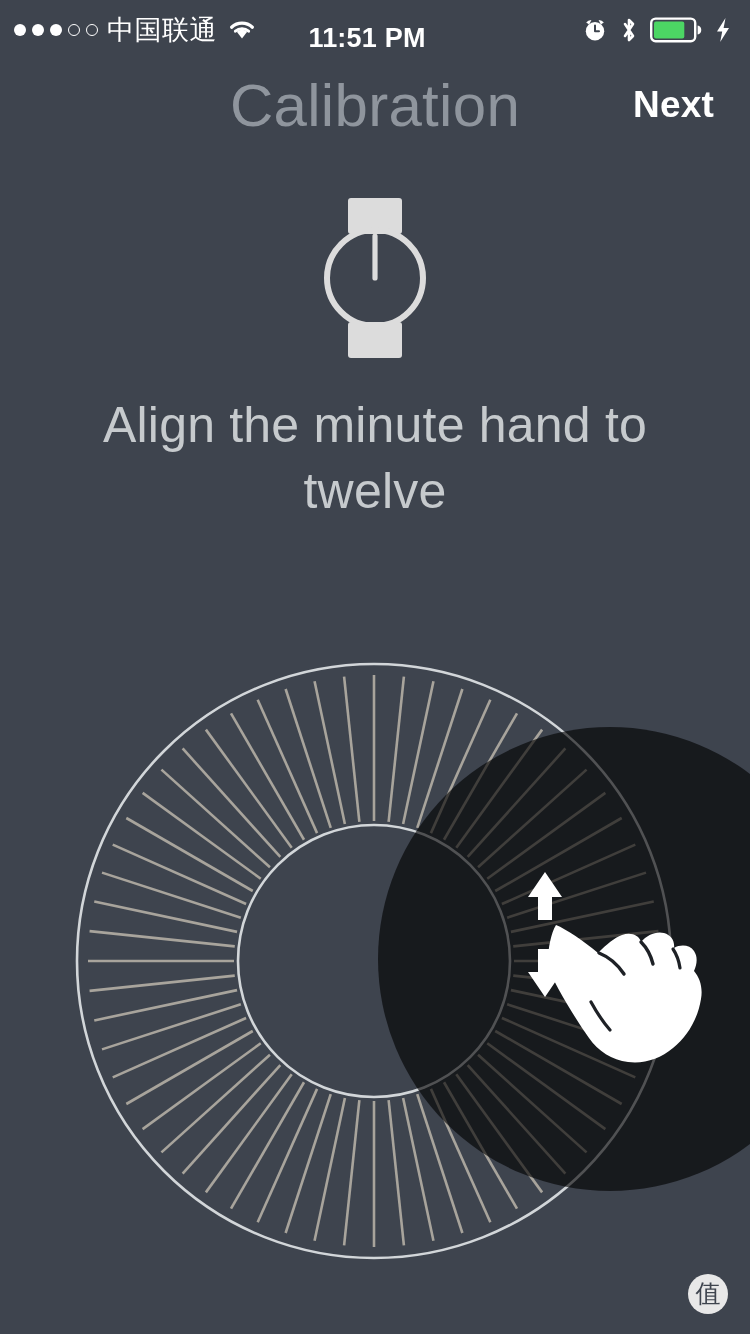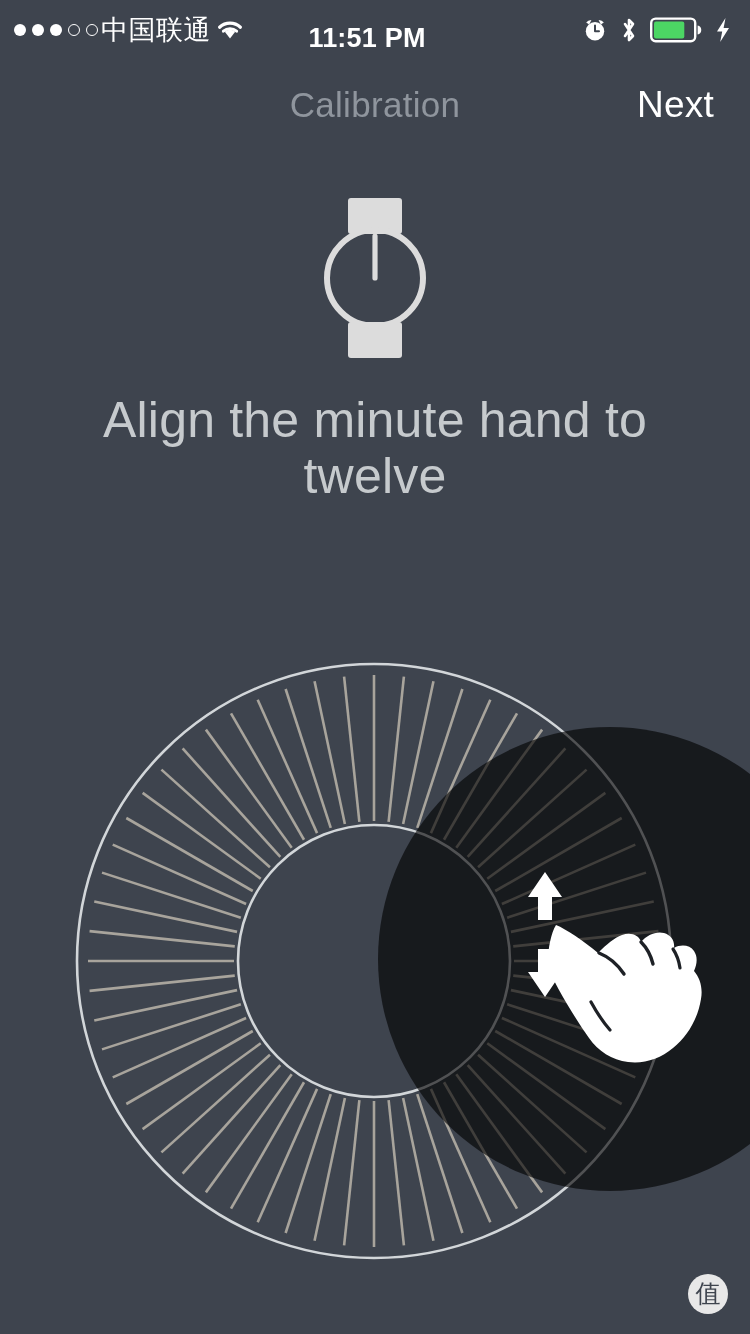--- a/index.html
+++ b/index.html
@@ -33,21 +33,21 @@
     color: #ffffff;
     font-size: 27px;
     box-sizing: border-box;
     padding: 0 18px 0 14px;
   }
   .sb-left {
     display: flex;
     align-items: center;
     flex: 1 1 0;
     min-width: 0;
-    gap: 3px;
+    gap: 9px;
   }
   .sb-center {
     flex: 0 0 auto;
     font-weight: bold;
     font-size: 27px;
     letter-spacing: 0.2px;
     transform: translateX(-6px);
     margin-top: 16px;
   }
   .sb-right {
@@ -91,51 +91,51 @@
     font-size: 37px;
     font-weight: bold;
     letter-spacing: 0.2px;
   }
   #nav-title {
     position: absolute;
     left: 0; right: 0; top: 50%;
     transform: translateY(-50%);
     text-align: center;
     color: #8f959d;
-    font-size: 35px;
+    font-size: 60px;
     font-weight: 300;
     letter-spacing: 0.3px;
   }
   #nav-next {
     position: absolute;
     right: 36px; top: 50%;
     transform: translateY(-50%);
     color: #ffffff;
     font-size: 37px;
-    font-weight: normal;
+    font-weight: bold;
     letter-spacing: 0.2px;
   }
 
   
   #watch-icon {
     position: absolute;
     left: 307px; top: 198px;
     width: 136px; height: 160px;
   }
 
   
   #instruction {
     position: absolute;
     left: 50px; top: 392px;
     width: 650px;
     text-align: center;
     color: #c6cacd;
     font-size: 50px;
     font-weight: 300;
-    line-height: 56px;
+    line-height: 66px;
     letter-spacing: 0.2px;
   }
 
   
   #dial-wrap {
     position: absolute;
     left: 0; top: 0;
     width: 750px; height: 1334px;
   }
 

